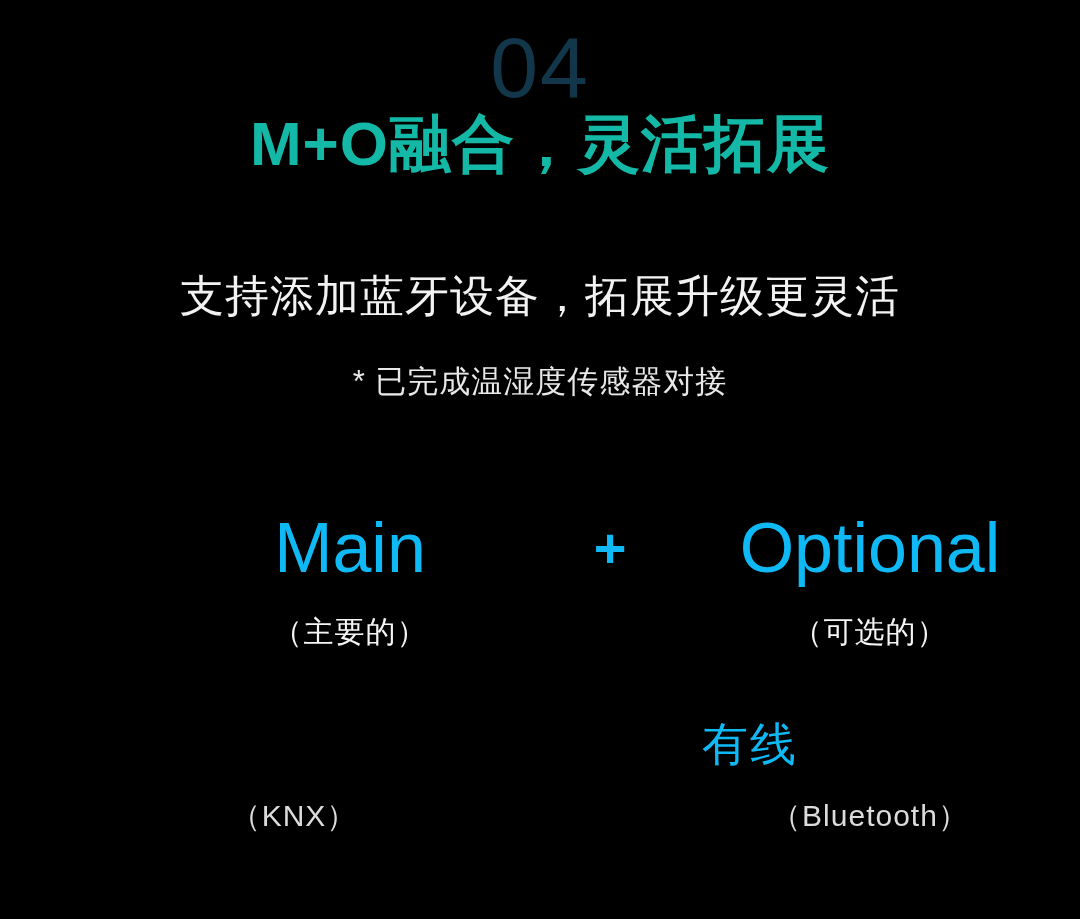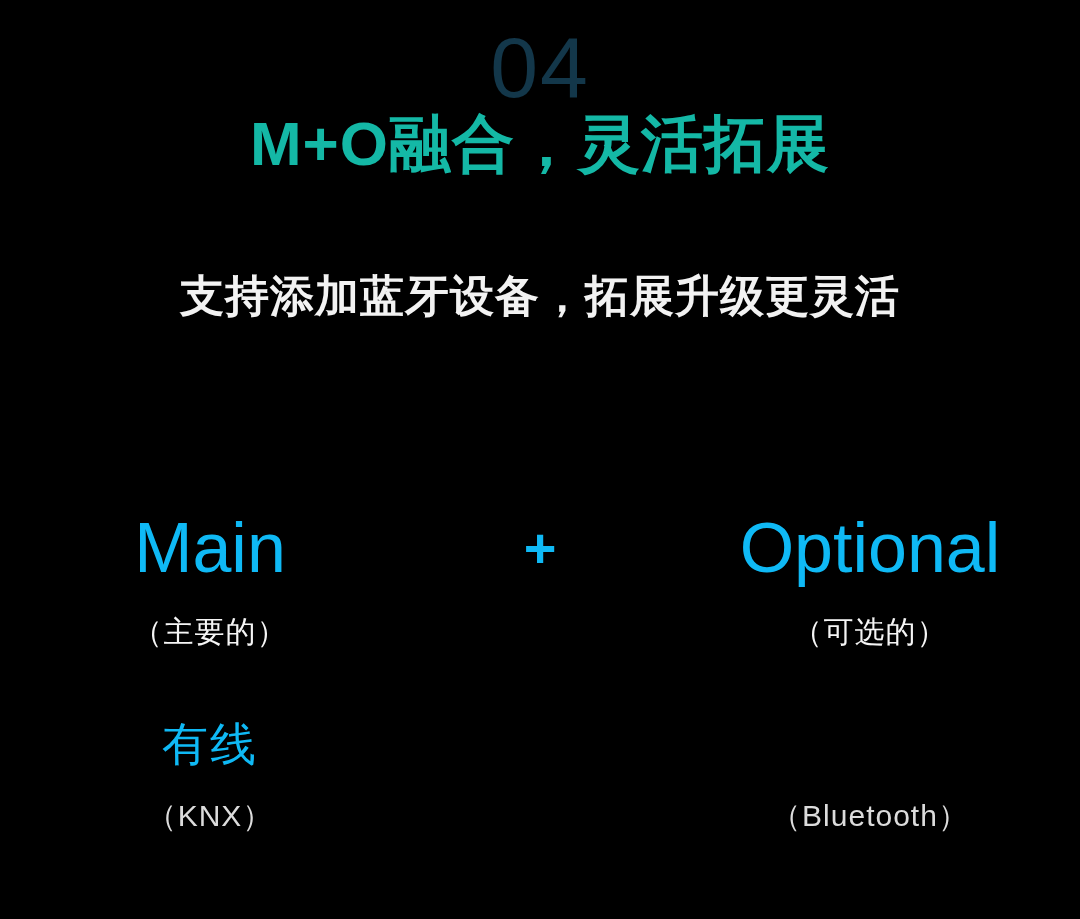--- a/index.html
+++ b/index.html
@@ -51,21 +51,21 @@
     white-space:nowrap;
   }
 
   .subhead {
     position:absolute;
     top:262px;
     left:0;
     width:1080px;
     text-align:center;
     font-size:44px;
-    font-weight:700;
+    font-weight:400;
     color:#f2f2f2;
     letter-spacing:1px;
     line-height:1.2;
     white-space:nowrap;
   }
 
   .note {
     position:absolute;
     top:355px;
     left:0;
@@ -87,21 +87,22 @@
     width:1080px;
     height:360px;
   }
 
   .compare-row {
     position:absolute;
     left:0;
     width:1080px;
     display:flex;
     align-items:center;
-    justify-content:space-between;
+    justify-content:flex-end;
+    padding-left:48px;
   }
 
   .col {
     width:420px;
     text-align:center;
     flex:0 0 420px;
   }
 
   .gap {
     width:100px;
@@ -159,20 +160,21 @@
 <body>
 
 <div class="page">
 
   <div class="watermark">04</div>
 
   <h1 class="headline">M+O融合，灵活拓展</h1>
 
   <p class="subhead">支持添加蓝牙设备，拓展升级更灵活</p>
 
+  <p class="note">* 已完成温湿度传感器对接</p>
 
   <div class="compare">
 
     <div class="compare-row row-title">
       <div class="col">Main</div>
       <div class="gap">
         <span class="plus">+</span>
       </div>
       <div class="col">Optional</div>
     </div>

